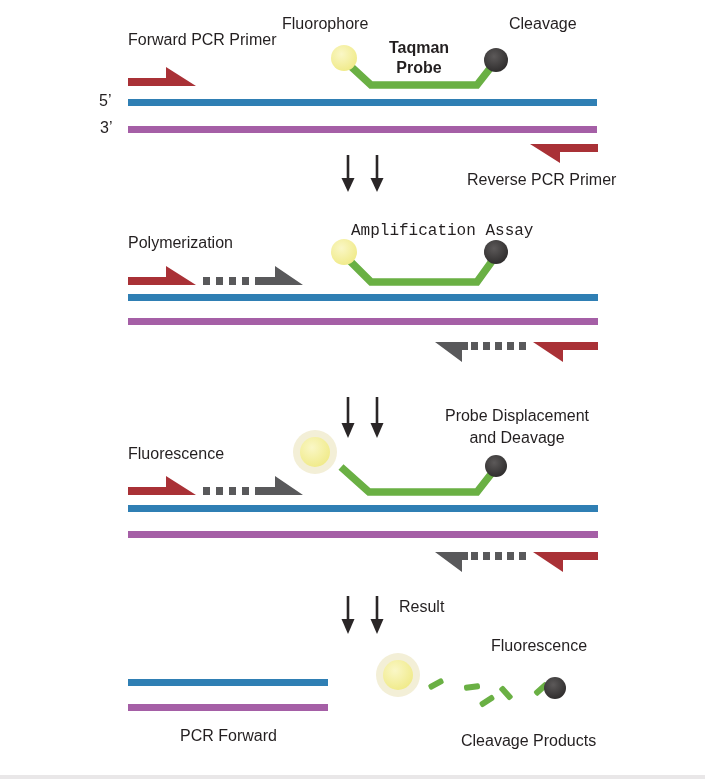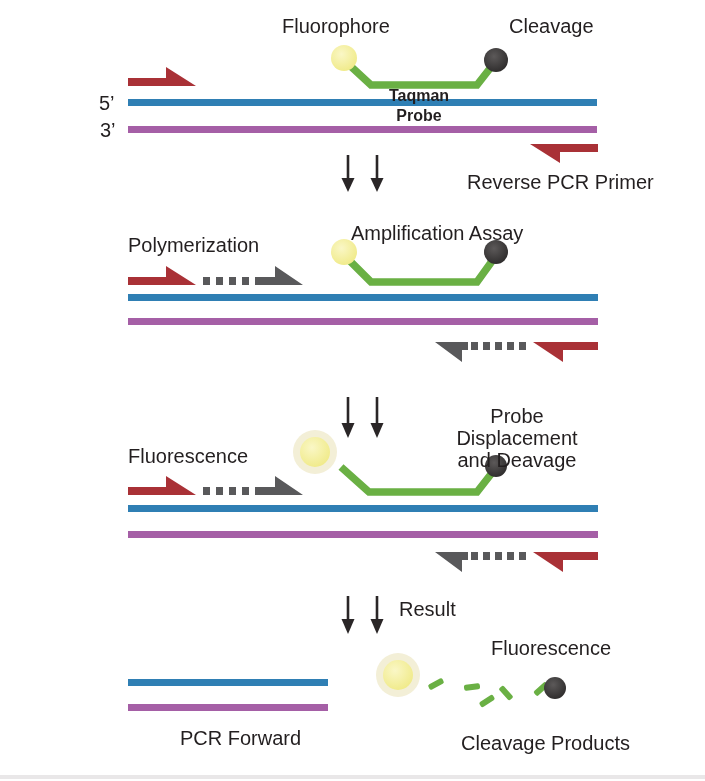--- a/index.html
+++ b/index.html
@@ -15,29 +15,28 @@
     overflow: hidden;
     font-family: "Liberation Sans", "DejaVu Sans", sans-serif;
   }
   #diagram-svg {
     position: absolute;
     left: 0;
     top: 0;
   }
   .label {
     position: absolute;
-    font-size: 20px;
+    font-size: 16px;
     line-height: 1.15;
     color: var(--text, #231F20);
     white-space: nowrap;
   }
   .label.bold {
     font-weight: 700;
     font-size: 16px;
-    margin-top: 48px;
   }
   .label.center {
     text-align: center;
     white-space: normal;
   }
 </style>
 </head>
 <body>
 
 <div id="canvas">
@@ -149,32 +148,33 @@
         <rect x="-8" y="-3" width="16" height="6" rx="2" transform="translate(487,701) rotate(-33)"></rect>
         <rect x="-8" y="-3" width="16" height="6" rx="2" transform="translate(506,693) rotate(48)"></rect>
         <rect x="-8" y="-3" width="16" height="6" rx="2" transform="translate(541,689) rotate(-42)"></rect>
       </g>
       <circle cx="555" cy="688" r="11" fill="url(#gradQuencher)"></circle>
     </g>
 
     <rect x="0" y="775" width="705" height="4" style="fill:var(--divider)"></rect>
   </svg>
 
+  <div class="label" style="left:128px; top:31px;">Forward PCR Primer</div>
   <div class="label" style="left:282px; top:15px;">Fluorophore</div>
   <div class="label" style="left:509px; top:15px;">Cleavage</div>
   <div class="label bold center" style="left:379px; top:38px; width:80px; line-height:20px;">
     <div>Taqman</div>
     <div>Probe</div>
   </div>
   <div class="label" style="left:99px; top:92px;">5’</div>
   <div class="label" style="left:100px; top:119px;">3’</div>
   <div class="label" style="left:467px; top:171px;">Reverse PCR Primer</div>
 
   <div class="label" style="left:128px; top:234px;">Polymerization</div>
-  <div class="label" style="left:351px; top:222px;">Amplification Assay</div>
+  <div class="label" style="left:351px; top:222px;font-family:Liberation Mono, monospace;">Amplification Assay</div>
 
   <div class="label" style="left:128px; top:445px;">Fluorescence</div>
   <div class="label center" style="left:437px; top:405px; width:160px; line-height:22px;">
     <div>Probe Displacement</div>
     <div>and Deavage</div>
   </div>
 
   <div class="label" style="left:399px; top:598px;">Result</div>
   <div class="label" style="left:491px; top:637px;">Fluorescence</div>
   <div class="label" style="left:180px; top:727px;">PCR Forward</div>

